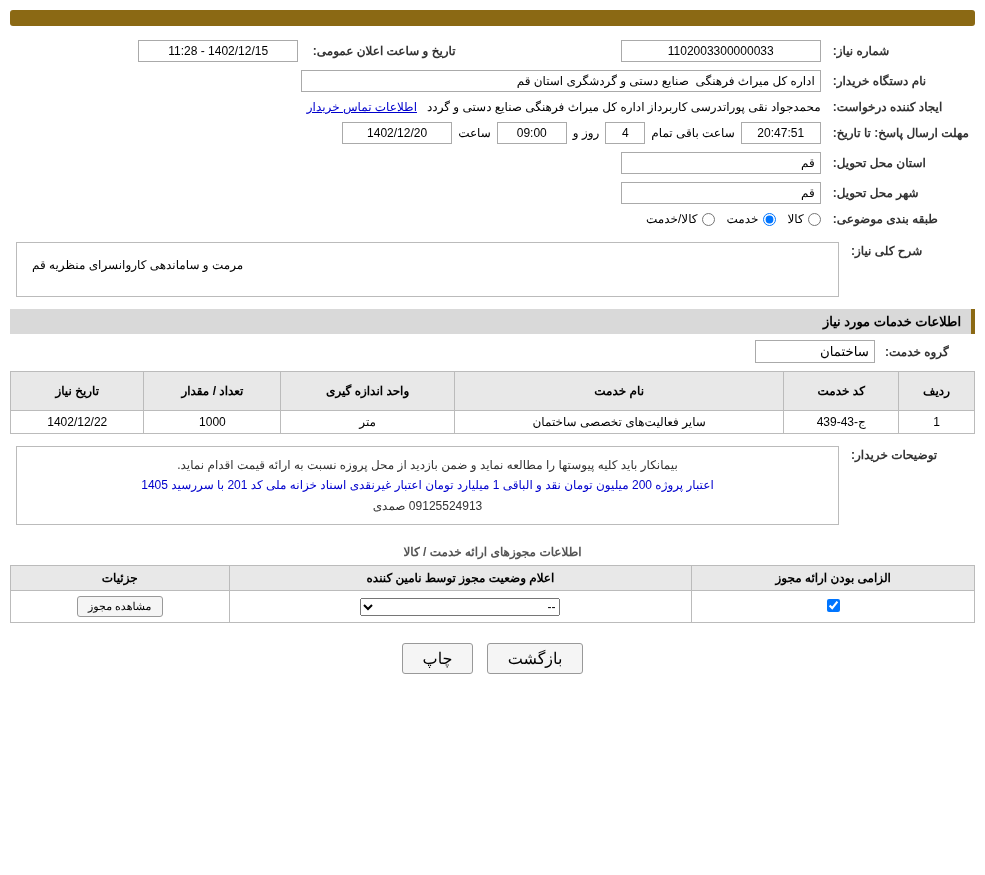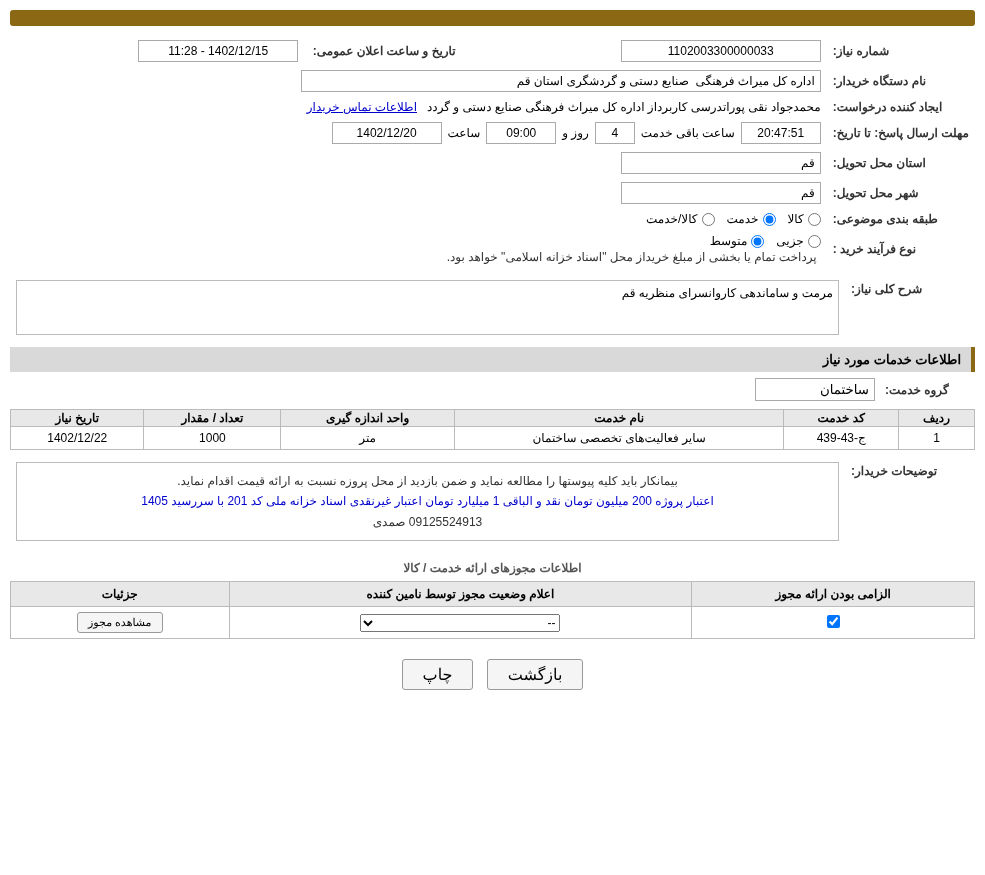--- a/index.html
+++ b/index.html
@@ -67,21 +67,21 @@
       border-right: 4px solid #8B6914;
     }
     .data-table {
       width: 100%;
       border-collapse: collapse;
       margin-bottom: 8px;
     }
     .data-table th {
       background: #e8e8e8;
       border: 1px solid #bbb;
-      padding: 1px 8px;
+      padding: 12px 8px;
       text-align: center;
       font-weight: bold;
     }
     .data-table td {
       border: 1px solid #bbb;
       padding: 4px 8px;
       text-align: center;
     }
     .note-box {
       border: 1px solid #bbb;
@@ -136,24 +136,24 @@
     .buttons-row {
       text-align: center;
       padding: 10px 0;
     }
     .watermark-area {
       position: relative;
     }
     .description-box {
       border: 1px solid #bbb;
       min-height: 55px;
-      padding: 5px;
+      padding: 15px;
       background: #fff;
       direction: rtl;
-      text-align: right;
+      text-align: left;
     }
     .service-group-row {
       display: flex;
       align-items: center;
       gap: 10px;
       margin-bottom: 8px;
     }
   </style>
 </head>
 <body>
@@ -194,21 +194,21 @@
 
     <tr>
       <td class="label-cell">مهلت ارسال پاسخ: تا تاریخ:</td>
       <td class="value-cell" colspan="3">
         <div class="row-flex" style="flex-direction: row-reverse; justify-content: flex-end; direction: rtl; gap:6px;">
           <input type="text" readonly="" style="width: 110px; text-align: center;" value="1402/12/20">
           <span>ساعت</span>
           <input type="text" readonly="" style="width: 70px; text-align: center;" value="09:00">
           <span>روز و</span>
           <input type="text" readonly="" style="width: 40px; text-align: center;" value="4">
-          <span>ساعت باقی خدمت</span>
+          <span>ساعت باقی تمام</span>
           <input type="text" readonly="" style="width: 80px; text-align: center;" value="20:47:51">
         </div>
       </td>
     </tr>
 
     <tr>
       <td class="label-cell">استان محل تحویل:</td>
       <td class="value-cell" colspan="3">
         <input type="text" readonly="" style="width: 200px; text-align: right;" value="قم">
       </td>
@@ -234,40 +234,20 @@
             <span>خدمت</span>
           </div>
           <div class="radio-item">
             <input type="radio" name="category" style="">
             <span>کالا/خدمت</span>
           </div>
         </div>
       </td>
     </tr>
 
-    <tr>
-      <td class="label-cell">نوع فرآیند خرید :</td>
-      <td class="value-cell" colspan="3">
-        <div class="radio-group" style="direction: rtl; align-items: flex-start; flex-direction: column; gap: 2px;">
-          <div style="display: flex; gap: 12px; direction: rtl;">
-            <div class="radio-item">
-              <input type="radio" name="purchase_type" style="">
-              <span>جزیی</span>
-            </div>
-            <div class="radio-item">
-              <input type="radio" name="purchase_type" checked="" style="">
-              <span>متوسط</span>
-            </div>
-          </div>
-          <div style="padding-right: 4px; color:#333;">
-            <span>پرداخت تمام یا بخشی از مبلغ خریداز محل "اسناد خزانه اسلامی" خواهد بود.</span>
-          </div>
-        </div>
-      </td>
-    </tr>
   </tbody>
     </table>
 
   <table class="info-table">
     <tbody>
         <tr>
       <td class="label-cell" style="vertical-align: top; padding-top: 6px;">شرح کلی نیاز:</td>
       <td class="value-cell" colspan="3">
         <div class="description-box watermark-area">
           <span>مرمت و ساماندهی کاروانسرای منظریه قم</span>

